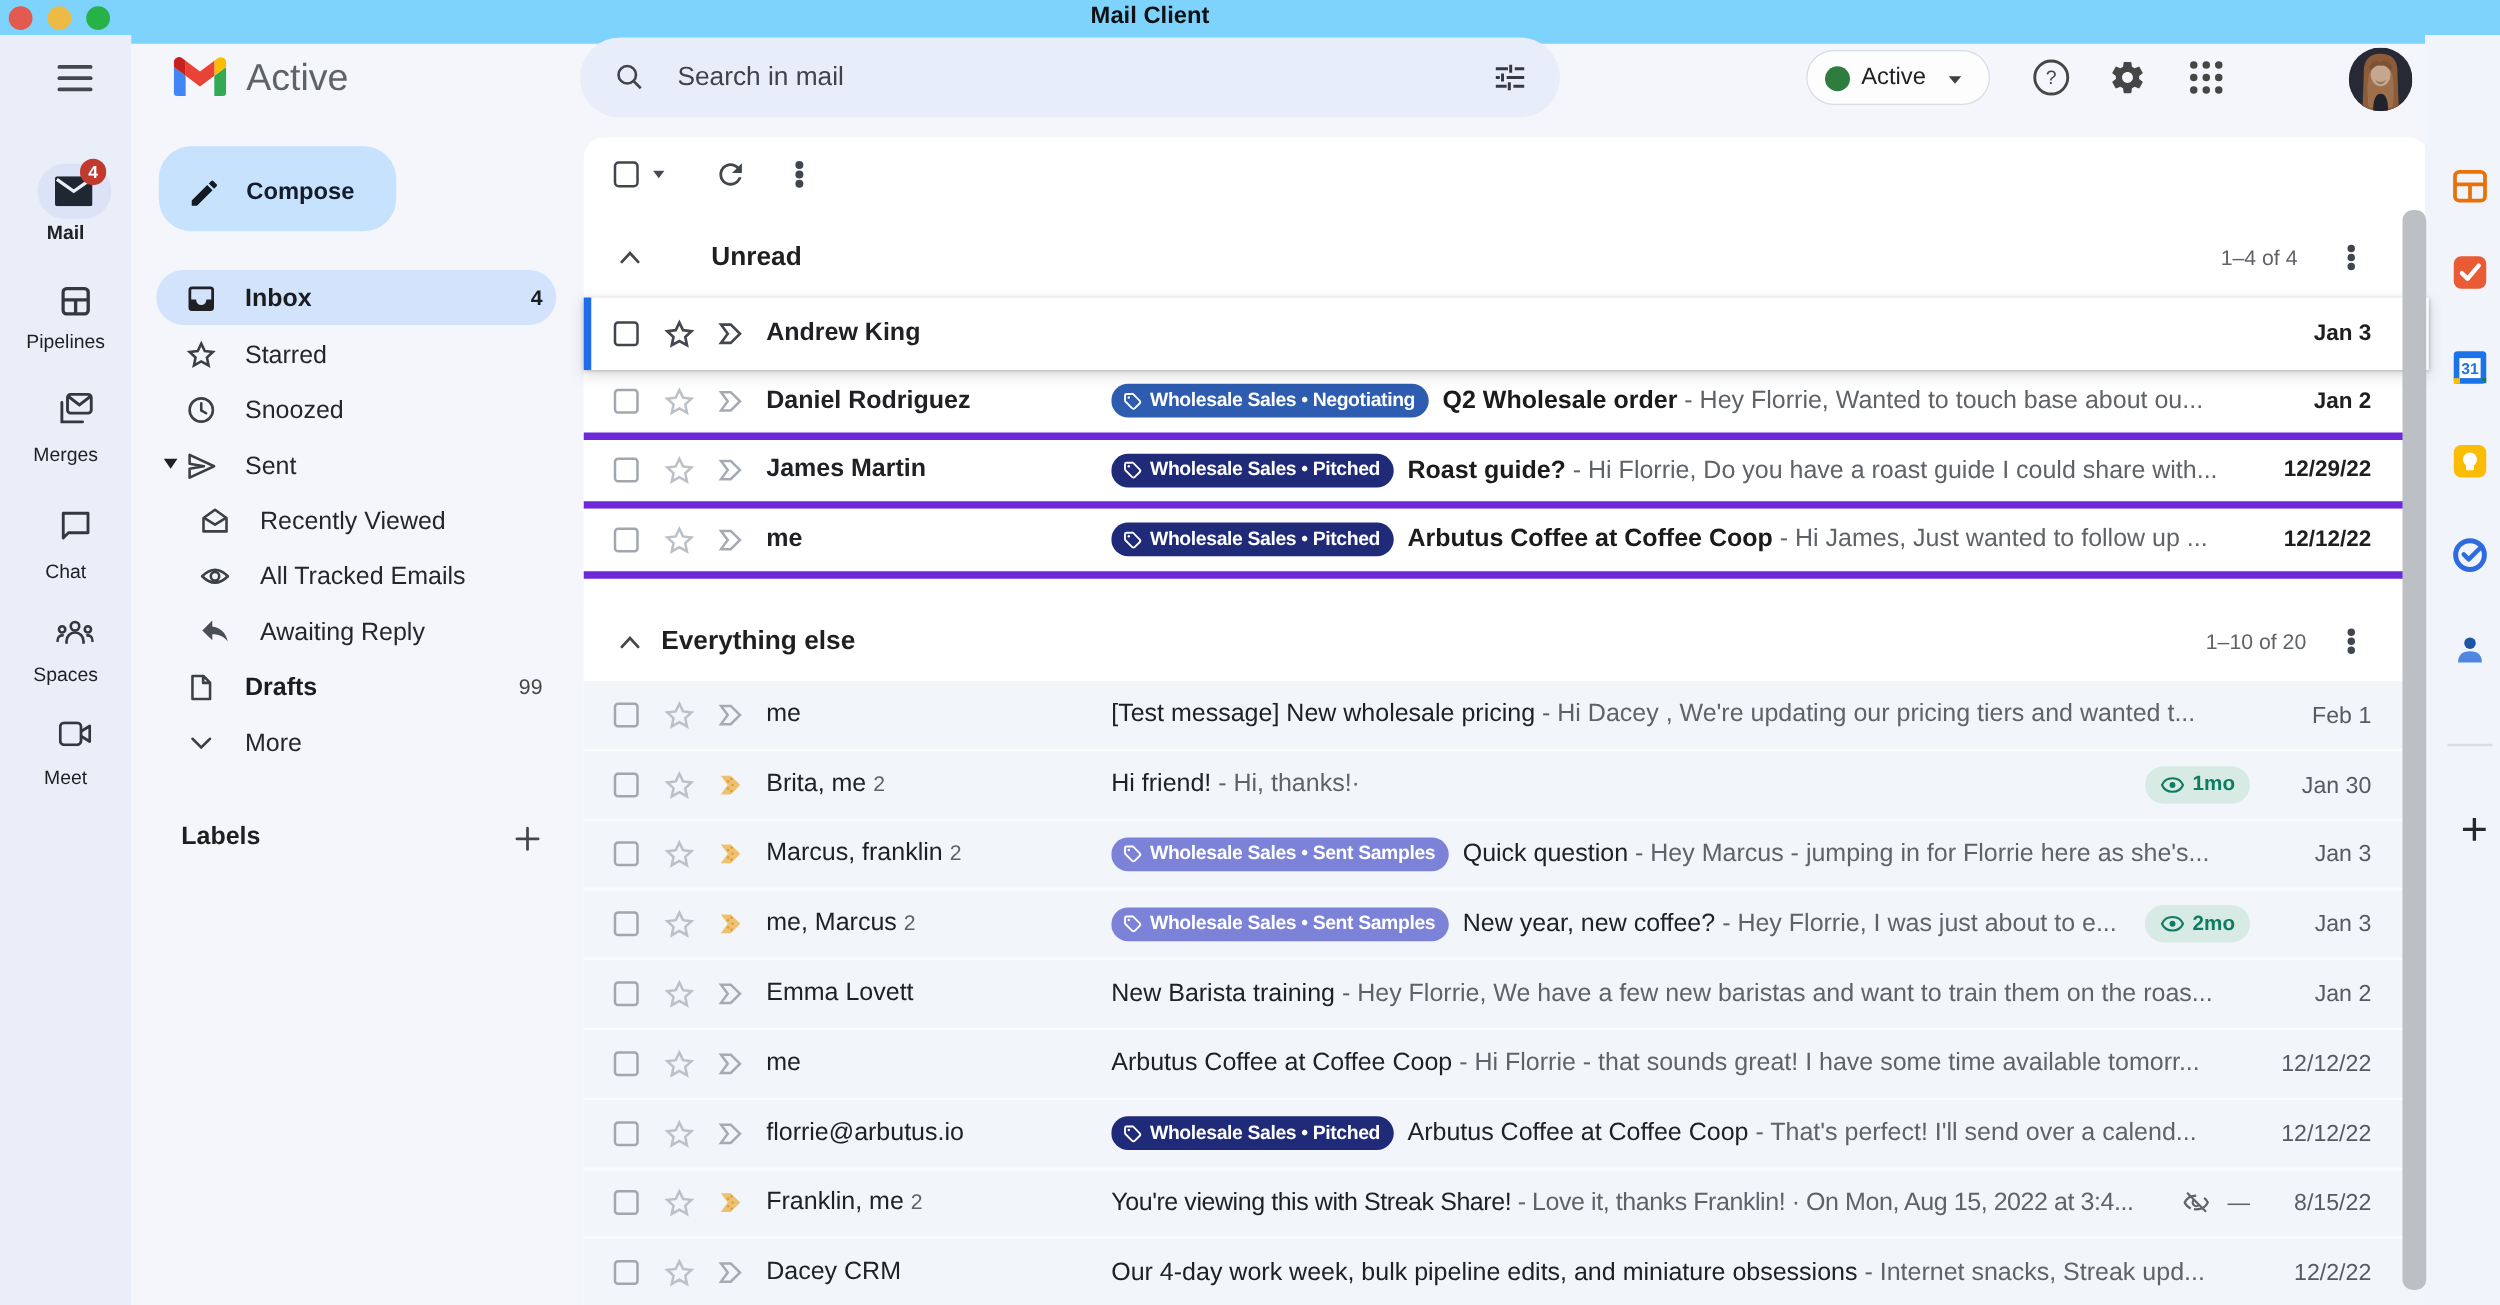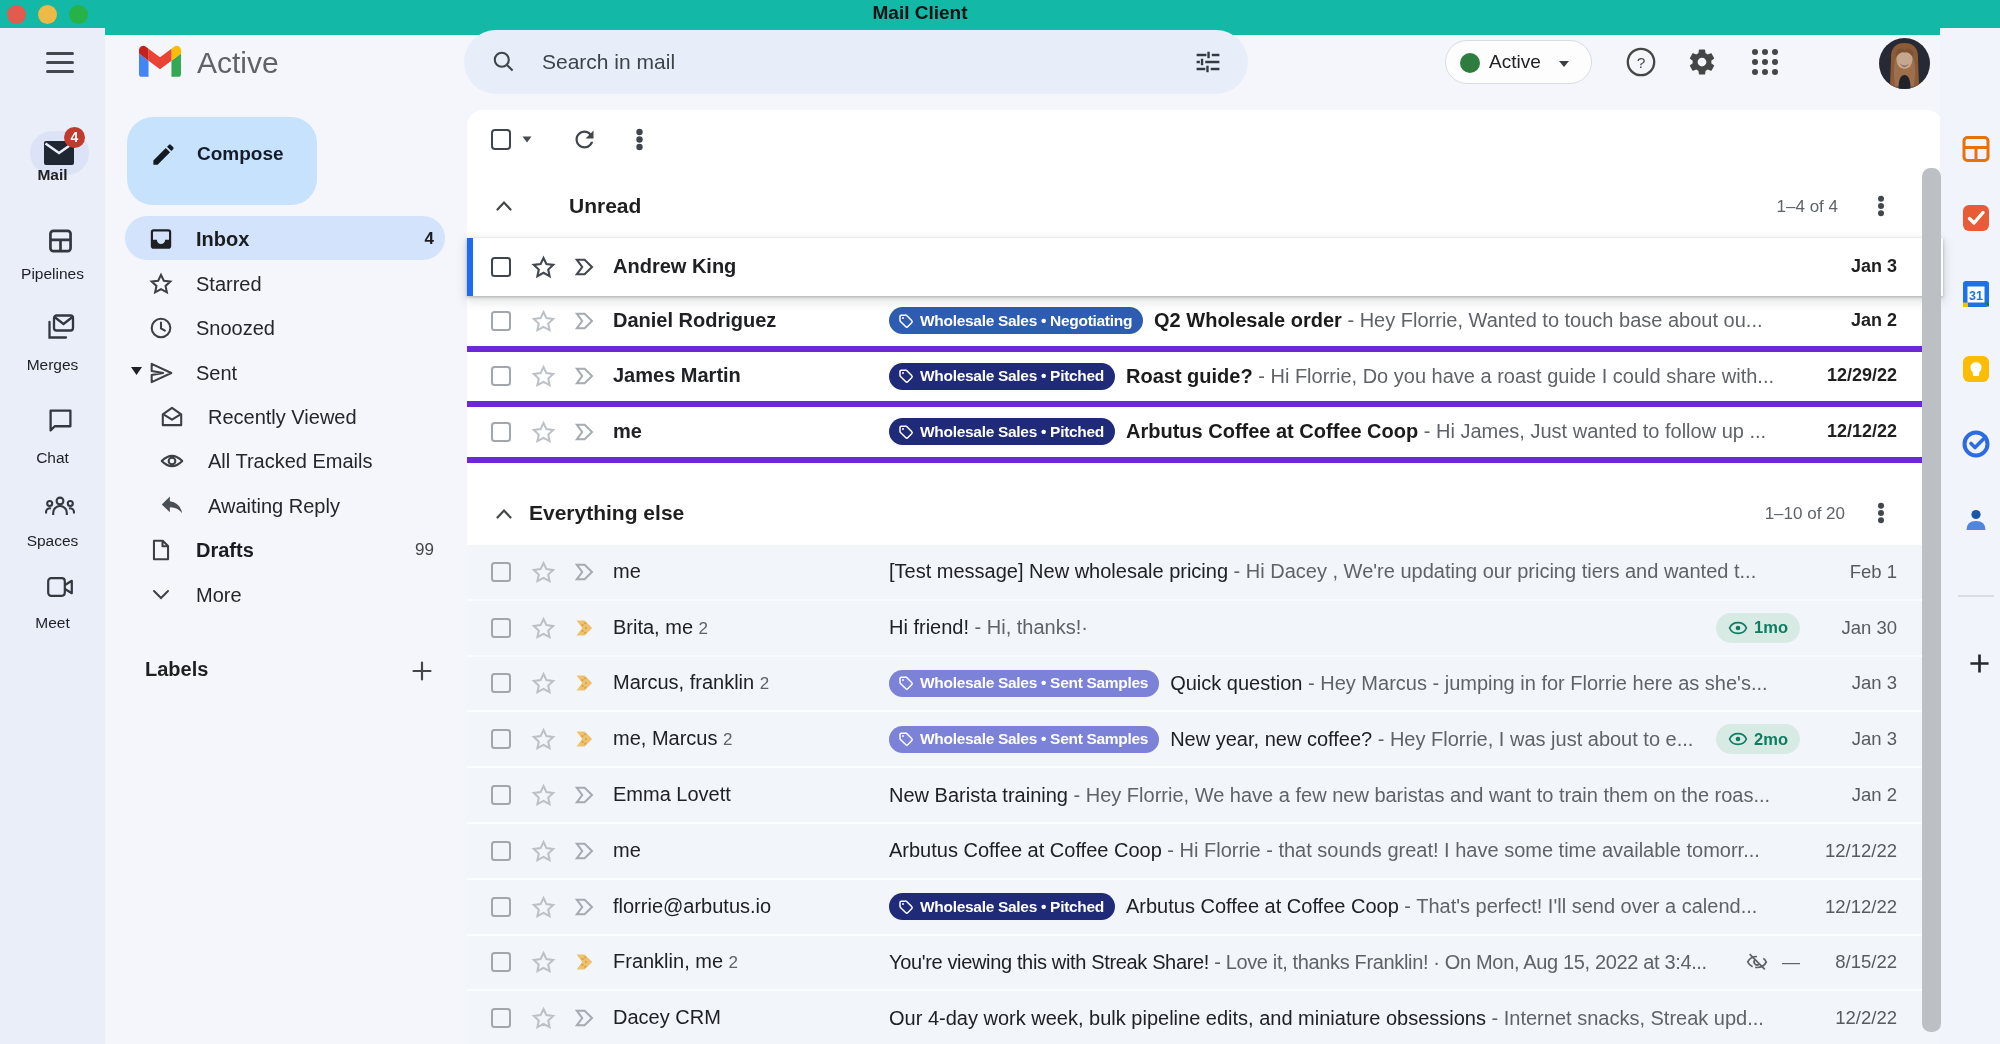--- a/index.html
+++ b/index.html
@@ -1,38 +1,38 @@
 <!DOCTYPE html>
 <html><head>
 <meta charset="utf-8">
 <style>
 * { margin:0; padding:0; box-sizing:border-box; }
 html,body { width:2000px; height:1044px; overflow:hidden; }
 body { position:relative; background:#f4f6fb; font-family:"Liberation Sans", sans-serif; }
 .abs { position:absolute; }
 
-.titlebar { position:absolute; left:0; top:0; width:2000px; height:35px; background:#14b8a6; }
+.titlebar { position:absolute; left:0; top:0; width:2000px; height:35px; background:#7dd3fc; }
 .tl { position:absolute; top:4.5px; width:19px; height:19px; border-radius:50%; }
 .title { position:absolute; top:2px; left:820px; width:200px; text-align:center; font-size:19px; font-weight:bold; color:#101114; }
 
 .leftrail { position:absolute; left:0; top:28px; width:105px; height:1016px; background:#e9eef9; }
 .railitem { position:absolute; width:105px; text-align:center; font-size:15.5px; color:#1d1f23; }
 .mailpill { position:absolute; left:30px; top:103px; width:59px; height:44px; border-radius:22px; background:#dce3f7; }
 .mailbadge { position:absolute; left:64px; top:99px; width:21px; height:21px; border-radius:50%; background:#c13a2e; color:#fff; font-size:14px; font-weight:bold; text-align:center; line-height:21px; }
 
 .hamburger { position:absolute; left:46px; top:52px; width:28px; height:19px; }
 .hamburger div { position:absolute; left:0; width:28px; height:3.2px; background:#43474e; border-radius:2px; }
 .gmailtext { position:absolute; left:197px; top:46px; font-size:30px; color:#5f6368; }
 .search { position:absolute; left:464px; top:30px; width:784px; height:64px; border-radius:32px; background:#e8eef9; }
 .searchtext { position:absolute; left:78px; top:20px; font-size:21px; color:#3e434a; }
 .chip { position:absolute; left:1445px; top:40px; width:147px; height:44px; border-radius:22px; background:#fdfdfe; border:1.5px solid #d8dce3; }
 .chiptext { position:absolute; left:43px; top:10px; font-size:19px; color:#202124; }
 .avatar { position:absolute; left:1879px; top:38px; width:51px; height:51px; border-radius:50%; overflow:hidden; }
 
-.compose { position:absolute; left:127px; top:117px; width:190px; height:88px; border-radius:26px; background:#c7e2fc; }
+.compose { position:absolute; left:127px; top:117px; width:190px; height:68px; border-radius:26px; background:#c7e2fc; }
 .composetext { position:absolute; left:70px; top:26px; font-size:19px; font-weight:bold; color:#141c2b; }
 .navitem { position:absolute; left:105px; width:360px; height:44px; }
 .navtext { position:absolute; left:91px; top:11px; font-size:20px; color:#24262b; }
 .navsub  { position:absolute; left:103px; top:11px; font-size:20px; color:#24262b; }
 .navcount { position:absolute; right:31px; top:12px; font-size:17px; color:#444746; }
 .inboxpill { position:absolute; left:20px; top:-1px; width:320px; height:44px; border-radius:22px; background:#d3e3fc; }
 .navicon { position:absolute; left:43px; top:9px; width:26px; height:26px; }
 .navicon2 { position:absolute; left:54px; top:9px; width:26px; height:26px; }
 .labels { position:absolute; left:145px; top:658px; font-size:20px; font-weight:bold; color:#1f1f1f; }
 
@@ -67,21 +67,21 @@
   <div class="title">Mail Client</div>
 </div>
 
 <div class="leftrail">
   <div class="mailpill"></div>
   <svg class="abs" style="left:44px;top:113px;" width="30" height="24" viewBox="0 0 30 24">
     <path d="M2 0 H28 a2 2 0 0 1 2 2 V22 a2 2 0 0 1 -2 2 H2 a2 2 0 0 1 -2 -2 V2 a2 2 0 0 1 2 -2 Z" fill="#1f2733"></path>
     <path d="M1.5 2.5 L15 12 L28.5 2.5" fill="none" stroke="#e9eef9" stroke-width="2.6"></path>
   </svg>
   <div class="mailbadge">4</div>
-  <div class="railitem" style="top:138px;font-weight:bold;color:#202124;">Mail</div>
+  <div class="railitem" style="top:150px;font-weight:bold;color:#202124;">Mail</div>
   <svg class="abs" style="left:49px;top:201px;" width="23" height="24" viewBox="0 0 24 24">
       <g fill="none" stroke="#33373e" stroke-width="2.8">
         <rect x="1.5" y="1.5" width="21" height="21" rx="3"></rect>
         <path d="M2 10.8 H22 M12 11.5 V22"></path>
       </g>
     </svg>
   <div class="railitem" style="top:237px;">Pipelines</div>
   <svg class="abs" style="left:47px;top:286px;" width="28" height="28" viewBox="0 0 28 28">
     <g fill="none" stroke="#33373e" stroke-width="2.3">
         <path d="M2.5 8 V23.5 H19" stroke-linecap="round"></path>

